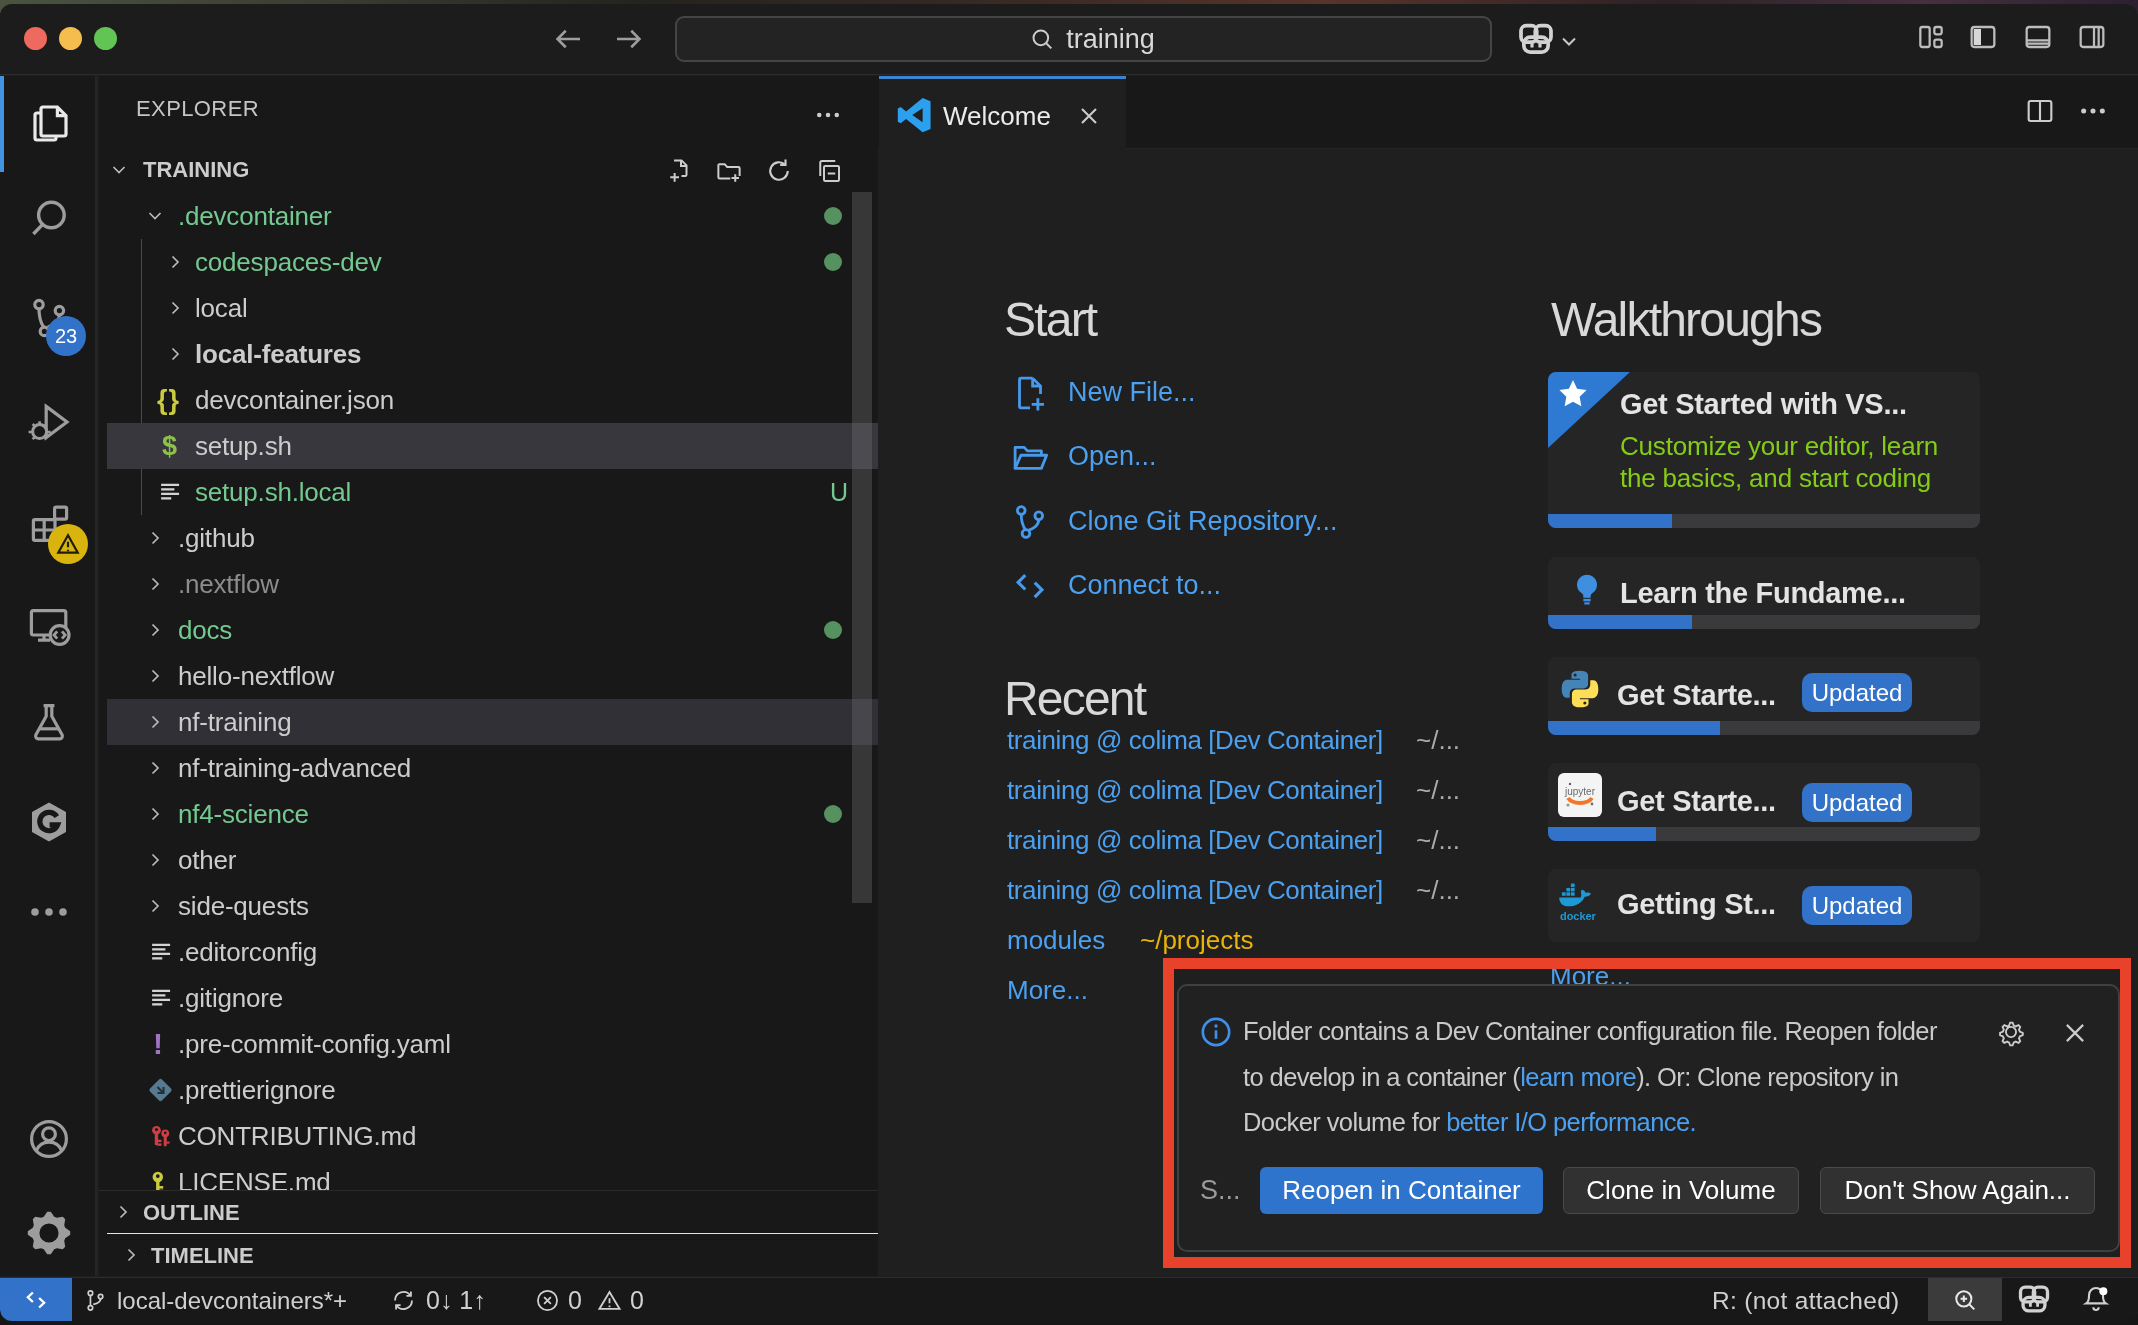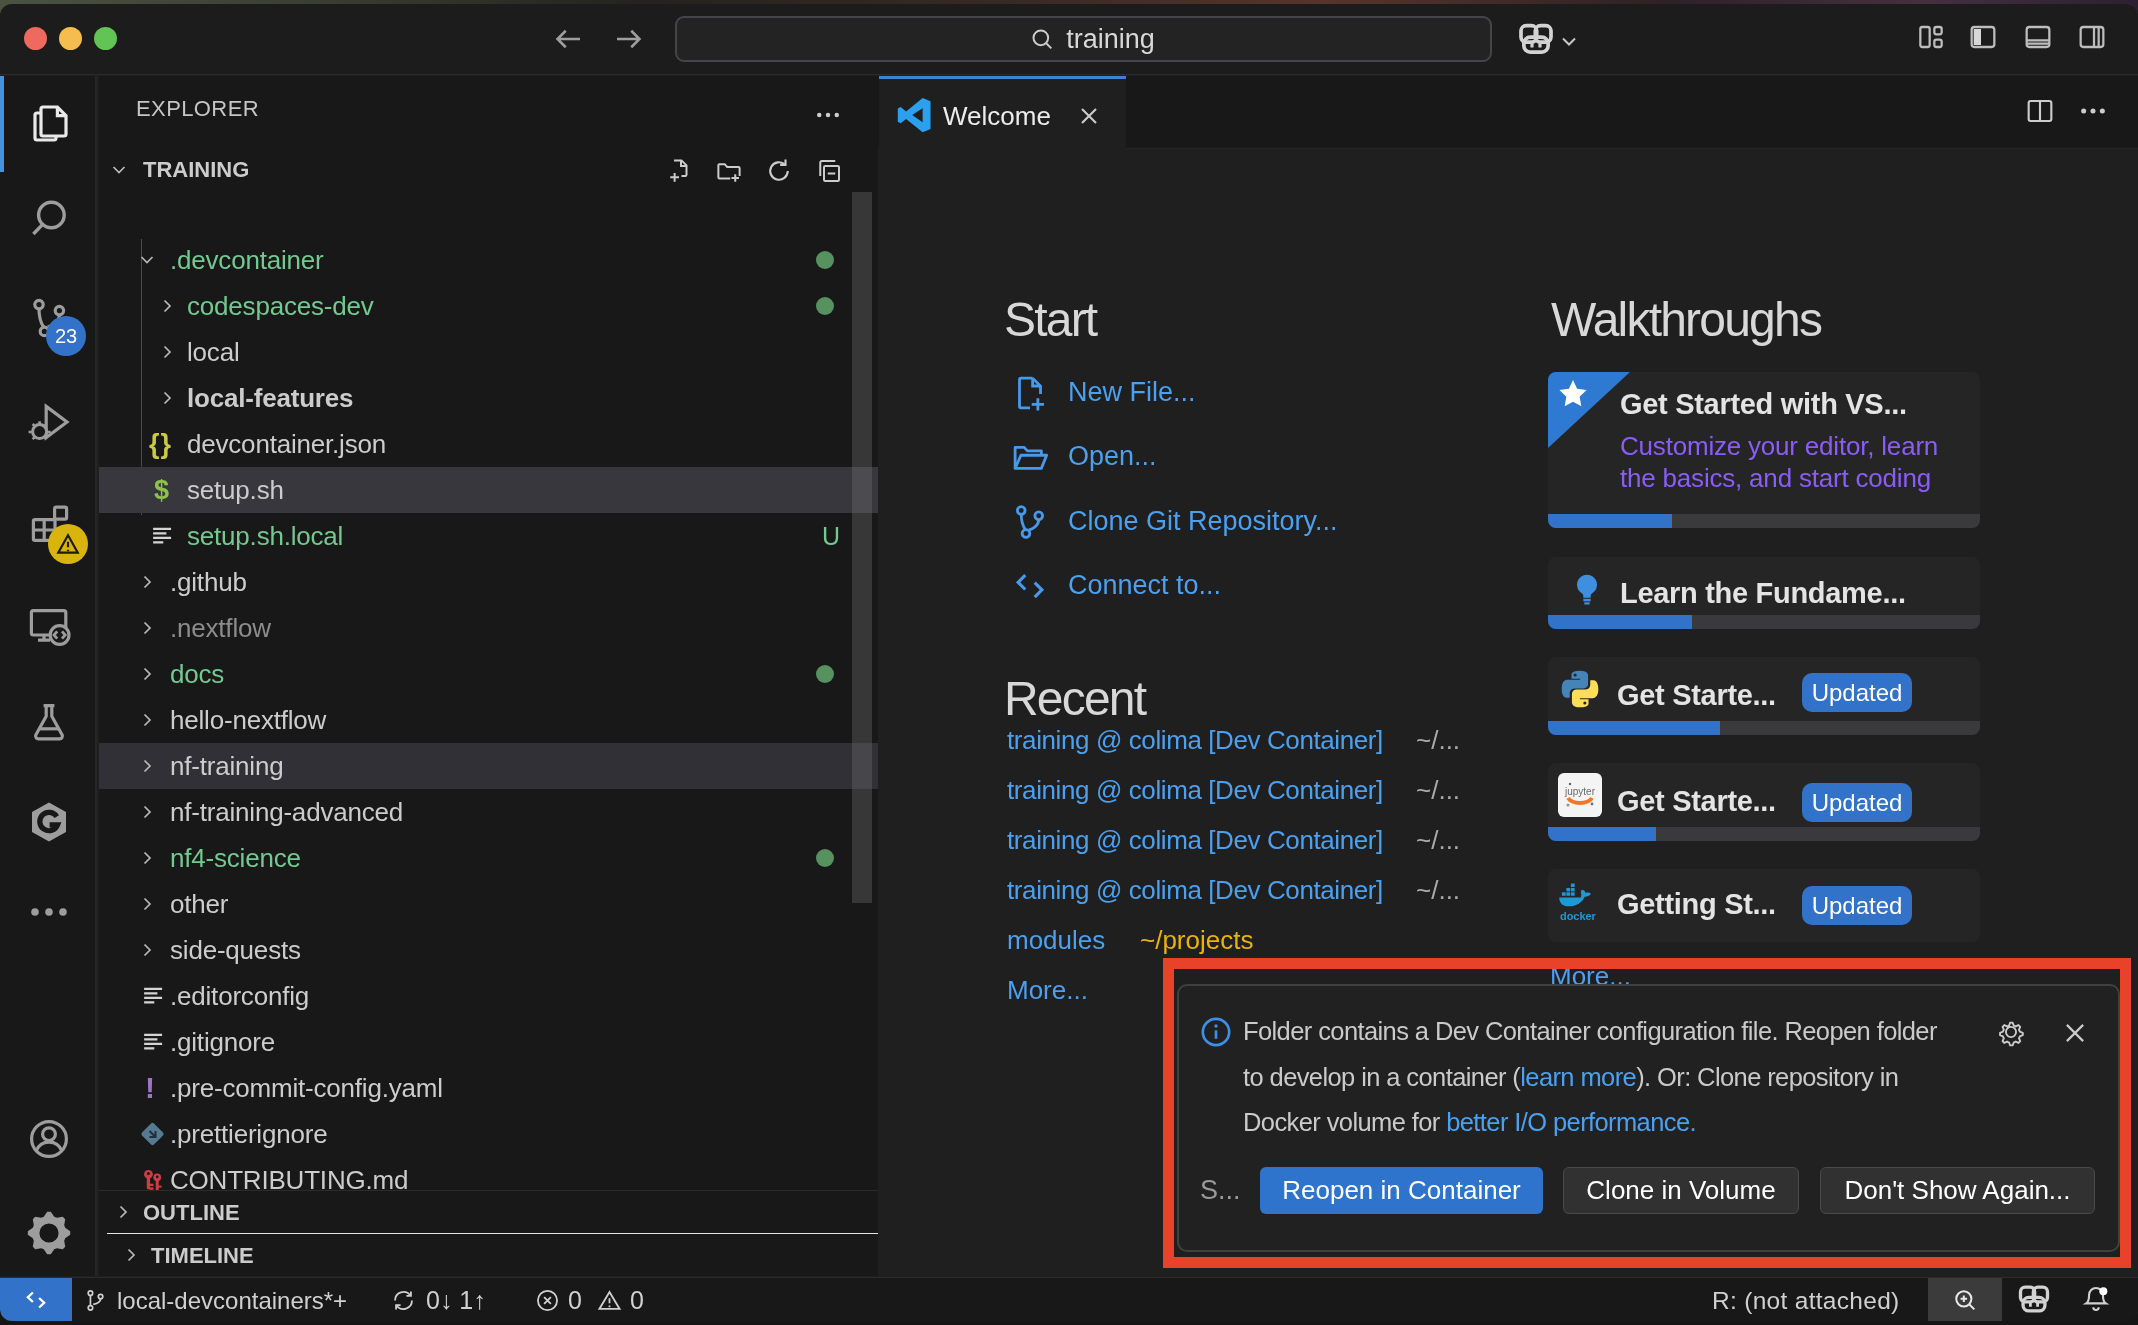--- a/index.html
+++ b/index.html
@@ -8,21 +8,21 @@
 #win{position:absolute;left:0;top:4px;width:2138px;height:1317px;background:#1f1f1f;border-radius:12px;overflow:hidden;box-shadow:inset 0 1px 0 rgba(255,255,255,.18);}
 #titlebar{position:absolute;left:0;top:0;width:2138px;height:71px;background:#1c1c1d;border-bottom:1px solid #2b2b2b;}
 .tl{position:absolute;top:27px;width:23px;height:23px;border-radius:50%;}
 #activitybar{position:absolute;left:0;top:72px;width:97px;bottom:45px;background:#181818;border-right:2px solid #262627;}
 #sidebar{position:absolute;left:99px;top:72px;width:779px;bottom:45px;background:#181818;}
 #editor{position:absolute;left:878px;top:72px;right:0;bottom:45px;background:#1f1f1f;}
 #tabstrip{position:absolute;left:0;top:0;right:0;height:73px;background:#181818;border-bottom:1px solid #252526;}
 #statusbar{position:absolute;left:0;bottom:0;width:2138px;height:44px;background:#181818;border-top:1px solid #2b2b2b;}
 .aicon{position:absolute;left:0;width:97px;height:96px;display:flex;align-items:center;justify-content:center;}
 svg{display:block;}
-.row{position:absolute;left:0;width:100%;height:46px;display:flex;align-items:center;margin-top:44px;}
+.row{position:absolute;left:8px;width:100%;height:46px;display:flex;align-items:center;}
 .lbl{font-size:26px;color:#cccccc;white-space:nowrap;letter-spacing:-0.2px;}
 .green{color:#74c991;}
 .dim{color:#8c8c8c;}
 .tw{width:20px;height:20px;flex:0 0 auto;}
 .dot{position:absolute;right:44px;top:50%;margin-top:-9px;width:18px;height:18px;border-radius:50%;background:#569160;}
 .hdr{font-size:22px;font-weight:bold;color:#cccccc;letter-spacing:0;}
 .link{color:#4ba0f0;}
 .card{position:absolute;left:670px;width:432px;background:#252526;border-radius:8px;overflow:hidden;}
 .ctitle{font-size:29px;font-weight:bold;color:#e4e4e4;white-space:nowrap;letter-spacing:-0.3px;}
 .badge{position:absolute;right:68px;width:110px;height:39px;background:#3273c9;border-radius:10px;color:#fff;font-size:24px;display:flex;align-items:center;justify-content:center;}
@@ -523,21 +523,21 @@
 <span class="link abs" style="left:129px;top:849px;font-size:26px;">modules</span>
 <span class="abs" style="left:262px;top:849px;font-size:26px;color:#eab308;">~/projects</span>
 <span class="link abs" style="left:129px;top:899px;font-size:26px;">More...</span>
 <div class="heading abs" style="left:673px;top:216px;">Walkthroughs</div>
 <div class="card" style="top:296px;height:156px;">
 <div class="abs" style="left:0;top:0;width:0;height:0;border-top:76px solid #2e7ad2;border-right:82px solid transparent;"></div>
 <svg class="abs" style="left:8px;top:5px;" width="34" height="34" viewBox="0 0 24 24">
           <path d="M12 2.2 14.9 8.3 21.6 9.2 16.7 13.9 17.9 20.6 12 17.4 6.1 20.6 7.3 13.9 2.4 9.2 9.1 8.3z" fill="#ffffff"></path>
         </svg>
 <div class="ctitle abs" style="left:72px;top:16px;">Get Started with VS...</div>
-<div class="abs" style="left:72px;top:58px;font-size:26px;color:#8b5cf6;line-height:32px;letter-spacing:-0.2px;">Customize your editor, learn<br>the basics, and start coding</div>
+<div class="abs" style="left:72px;top:58px;font-size:26px;color:#84cc16;line-height:32px;letter-spacing:-0.2px;">Customize your editor, learn<br>the basics, and start coding</div>
 <div class="ptrack"></div>
         <div class="pfill" style="width:124px;"></div>
       </div>
 <div class="card" style="top:481px;height:72px;">
 <svg class="abs" style="left:20px;top:13px;" width="38" height="38" viewBox="0 0 24 24">
           <path d="M12 3a6.3 6.3 0 0 0-3.3 11.7c.6.4 1 1.1 1 1.9v.9h4.6v-.9c0-.8.4-1.5 1-1.9A6.3 6.3 0 0 0 12 3z" fill="#3f8fe0"></path>
           <rect x="9.7" y="18.2" width="4.6" height="1.6" fill="#3f8fe0"></rect>
           <rect x="10.3" y="20.4" width="3.4" height="1.4" fill="#3f8fe0"></rect>
         </svg>
 <div class="ctitle abs" style="left:72px;top:20px;">Learn the Fundame...</div>

